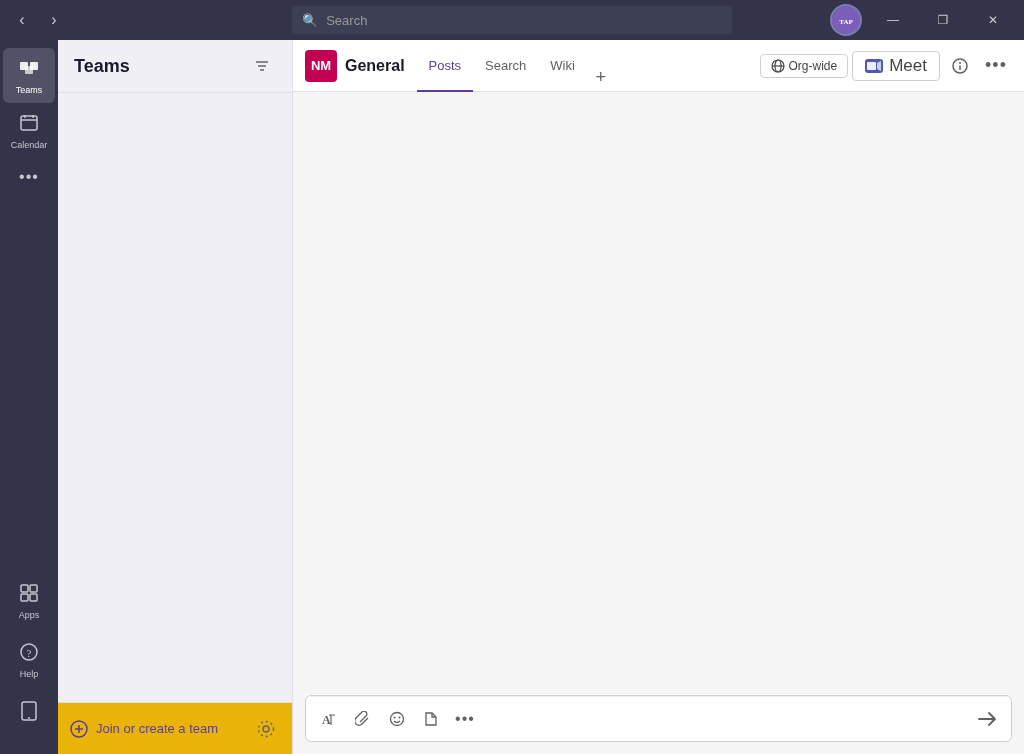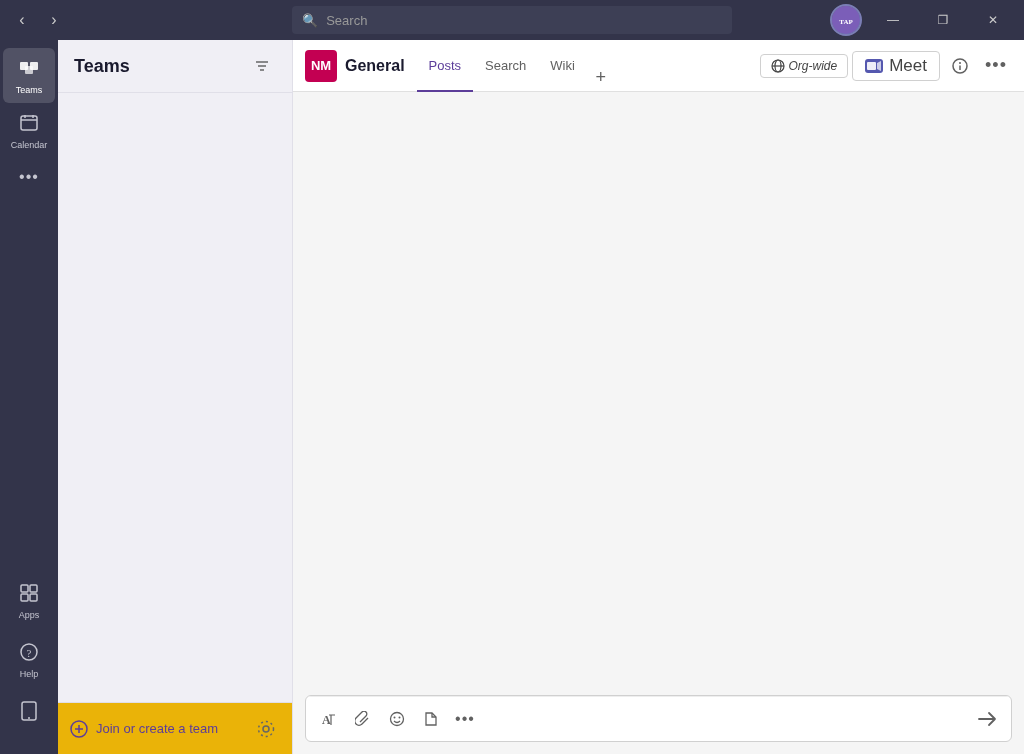--- a/index.html
+++ b/index.html
@@ -220,21 +220,20 @@
       display: flex;
       align-items: center;
       gap: 4px;
       padding: 4px 10px;
       border: 1px solid #d0d0d0;
       border-radius: 4px;
       background: white;
       font-size: 12px;
       color: #444;
       cursor: pointer;
-      font-style: italic;
     }
     .meet-btn {
       display: flex;
       align-items: center;
       gap: 6px;
       padding: 4px 12px;
       border: 1px solid #d0d0d0;
       border-radius: 4px;
       background: white;
       font-size: 17px;

